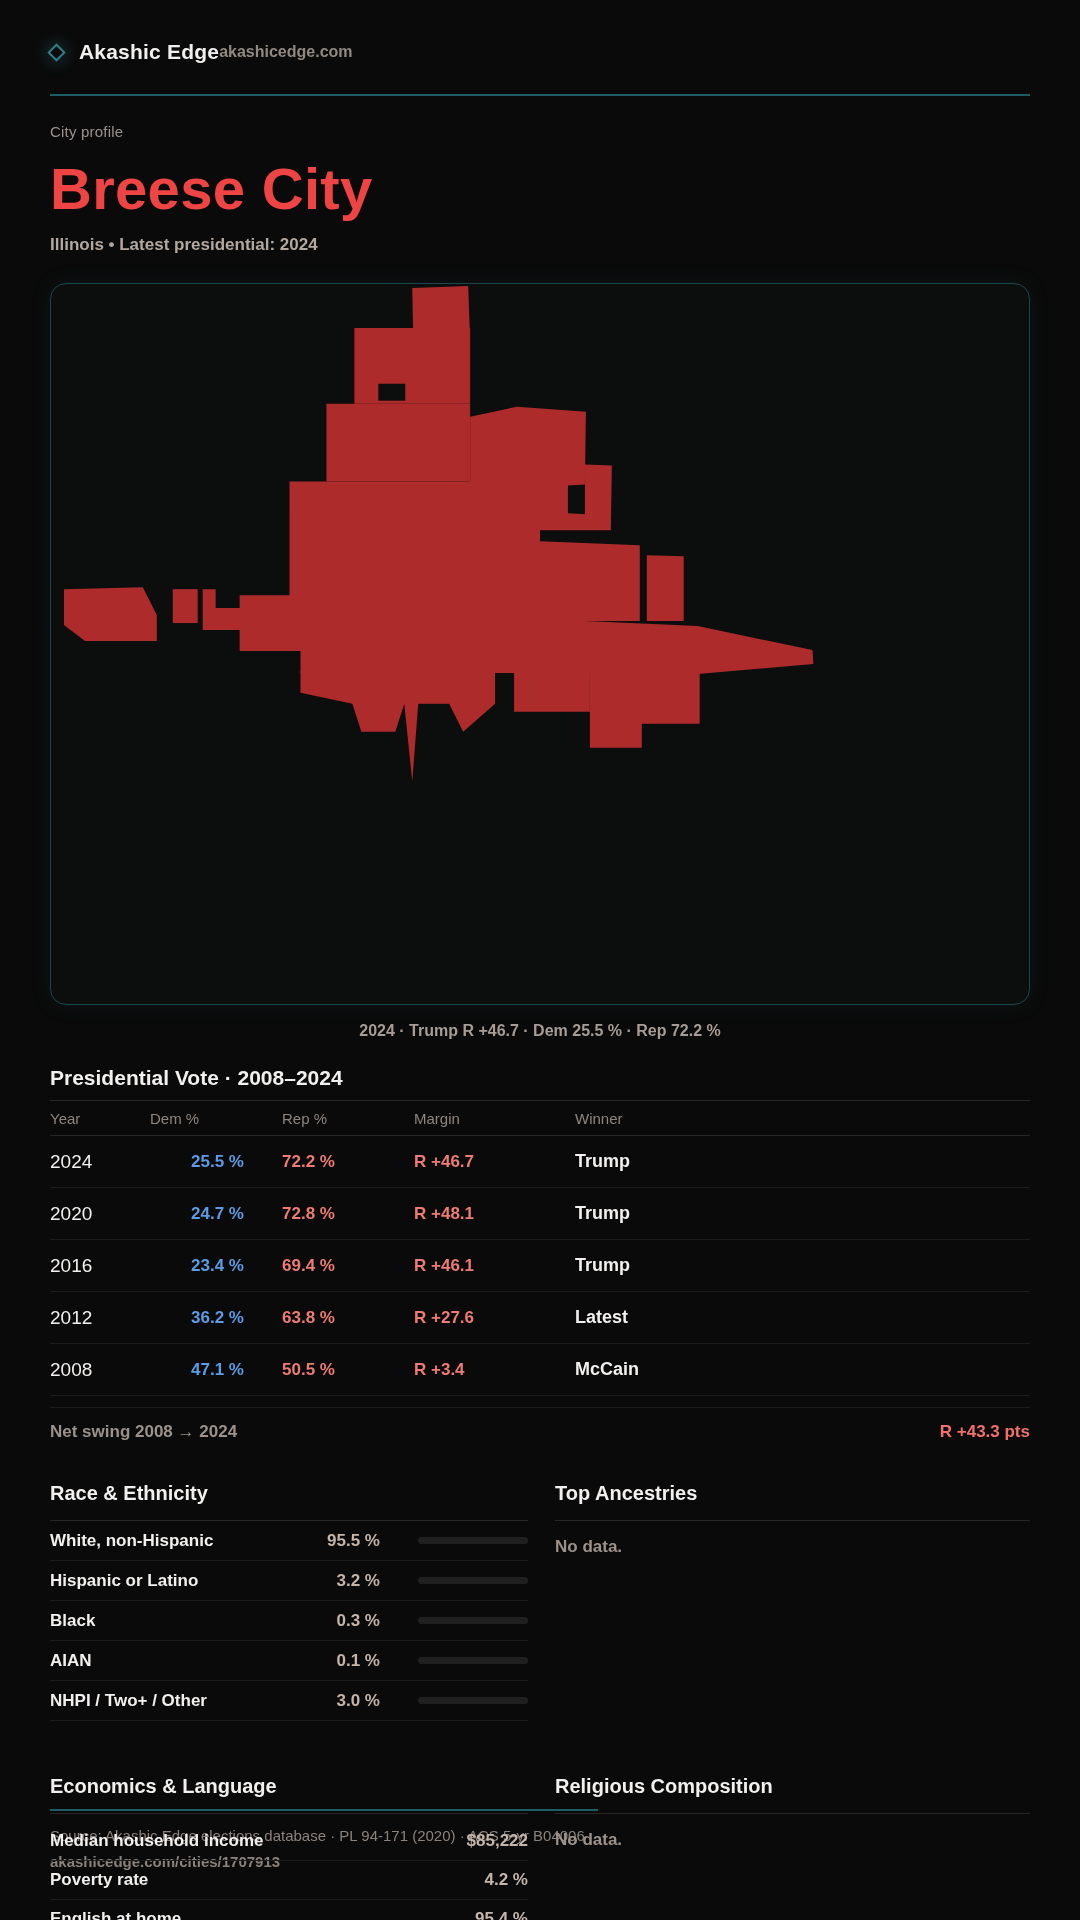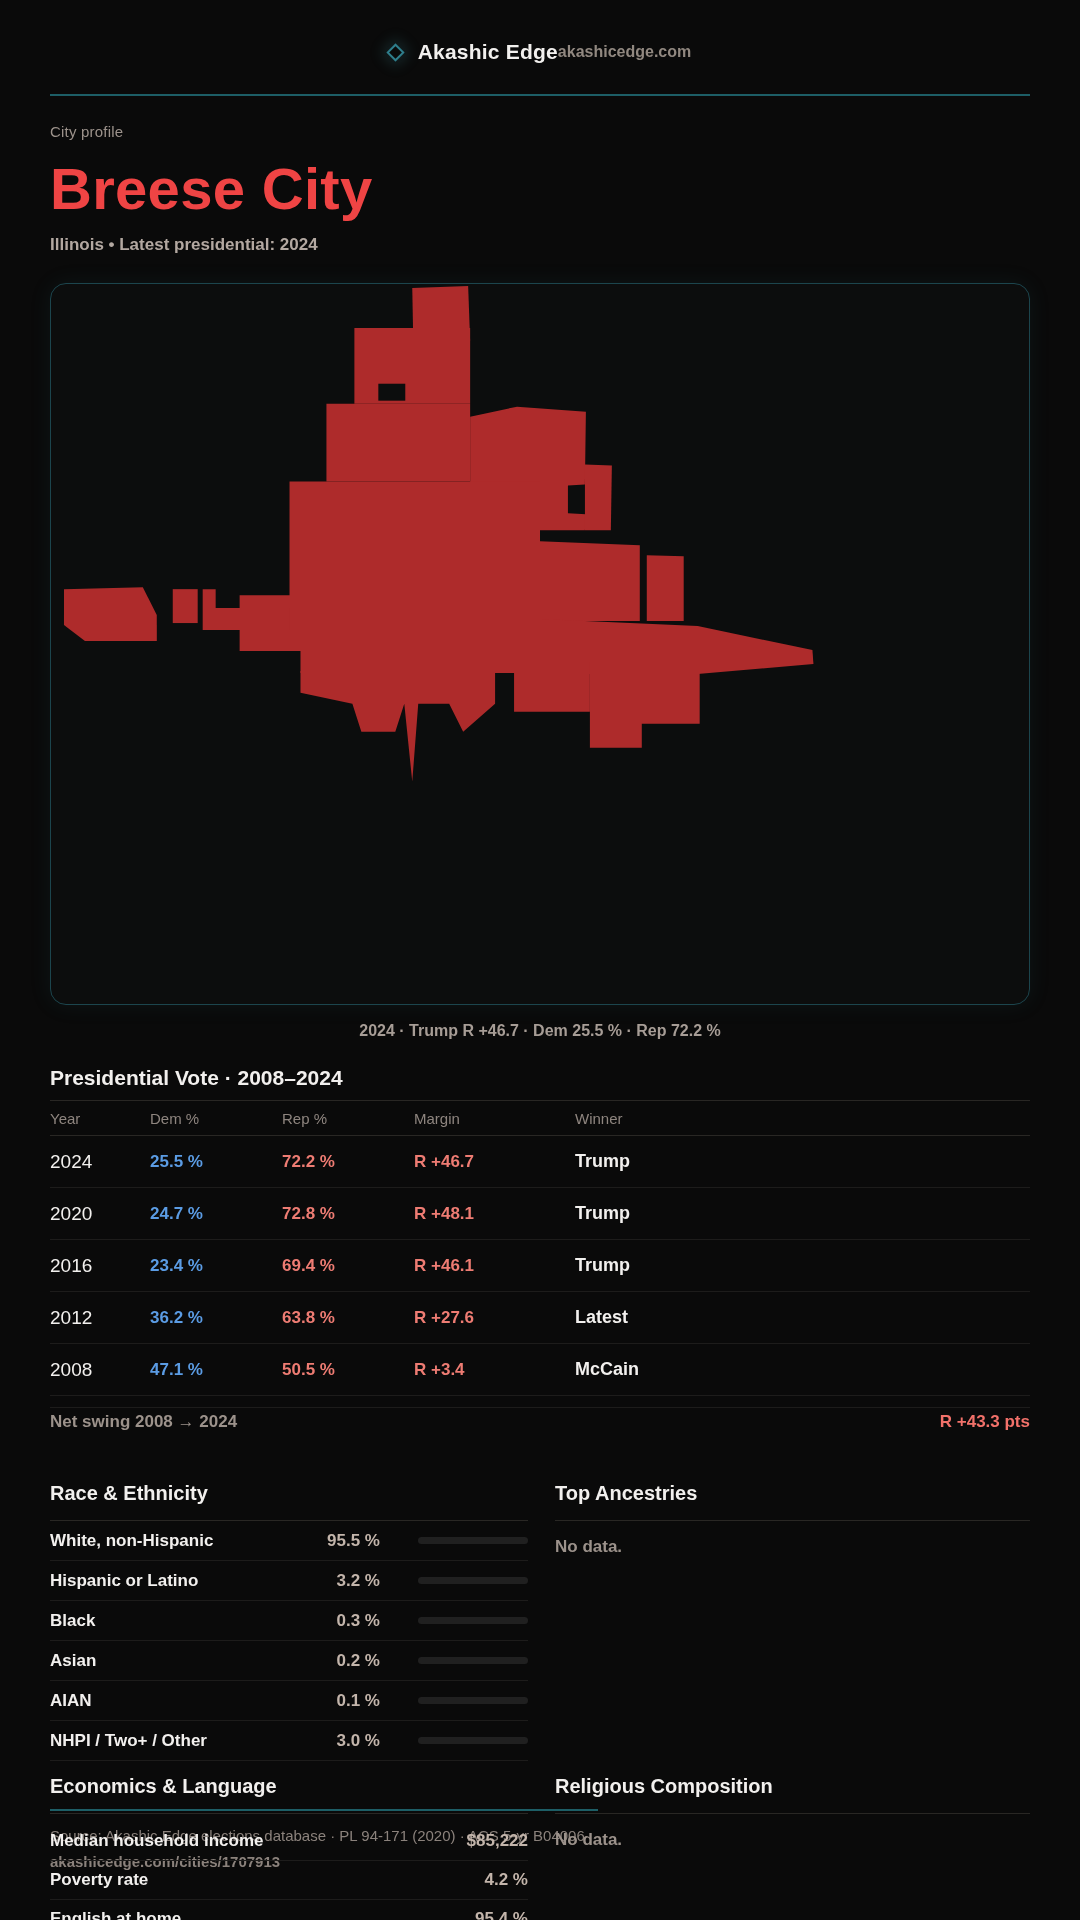--- a/index.html
+++ b/index.html
@@ -22,21 +22,21 @@
   }
   *{margin:0;padding:0;box-sizing:border-box;}
   html,body{background:var(--bg);}
   body{
     width:1080px;height:1920px;position:relative;overflow:hidden;
     font-family:"Liberation Sans","DejaVu Sans",sans-serif;
     color:var(--white);
   }
   .page{padding:0 50px;}
   
-  .site-header{padding-top:37px;display:flex;align-items:center;justify-content:center;height:67px;}
+  .site-header{padding-top:37px;display:flex;align-items:center;justify-content:flex-start;height:67px;}
   .brand{display:flex;align-items:center;gap:16px;}
   .diamond{width:13px;height:13px;border:2px solid #2f7e8c;transform:rotate(45deg);
     box-shadow:0 0 14px 4px rgba(62,141,150,.22);}
   .brand-name{font-size:21px;font-weight:700;letter-spacing:.2px;color:var(--white);}
   .brand-domain{font-size:16px;font-weight:600;color:#918playing88;color:#918880;}
   .rule-teal{border:none;height:2px;background:var(--teal);margin-top:27px;}
   
   .kicker{margin-top:27px;font-size:15px;color:var(--gray);letter-spacing:.2px;}
   .city-title{margin-top:21px;font-size:58px;line-height:56px;font-weight:700;letter-spacing:.3px;color:#ef4444;}
   .subtitle{margin-top:18px;font-size:17px;font-weight:600;color:var(--warm);}
@@ -45,25 +45,25 @@
     background:#0c0d0d;box-shadow:0 0 22px rgba(45,130,142,.10);overflow:hidden;}
   .map-panel svg{display:block;width:100%;height:100%;}
   .map-caption{margin-top:17px;text-align:center;font-size:16px;font-weight:600;color:#a79d96;}
   
   .vote-title{margin-top:26px;font-size:21px;font-weight:700;color:var(--white);}
   .vote-table{margin-top:10px;border-top:1px solid var(--section-line);}
   .vt-row{display:grid;grid-template-columns:100px 132px 132px 161px 1fr;align-items:center;}
   .vt-head{height:35px;border-bottom:1px solid var(--section-line);font-size:15px;color:#8e857f;}
   .vt-data{height:52px;border-bottom:1px solid var(--row-line);}
   .vt-year{font-size:19px;font-weight:400;color:var(--white);}
-  .vt-dem{font-size:17px;font-weight:700;color:var(--blue);}
+  .vt-dem{font-size:17px;font-weight:700;color:var(--blue);margin-left:41px;}
   .vt-rep{font-size:17px;font-weight:700;color:var(--salmon);}
   .vt-margin{font-size:17px;font-weight:700;color:var(--salmon);}
   .vt-winner{font-size:18px;font-weight:700;color:var(--white);}
-  .netswing{margin-top:11px;border-top:1px solid var(--row-line);padding-top:4px;
+  .netswing{margin-top:11px;border-top:1px solid var(--row-line);padding-top:14px;
     display:flex;justify-content:space-between;align-items:center;}
   .netswing-label{font-size:17px;font-weight:600;color:var(--gray);}
   .netswing-value{font-size:17px;font-weight:700;color:var(--salmon-bright);}
   
   .grid2{position:absolute;left:50px;width:980px;display:grid;grid-template-columns:478px 475px;column-gap:27px;}
   .grid-race{top:1482px;}
   .grid-bottom{top:1775px;}
   .section-title{font-size:20px;font-weight:700;color:var(--white);}
   .section-rule{border:none;height:1px;background:var(--section-line);margin-top:15px;}
   .stat-row{height:40px;display:flex;align-items:center;border-bottom:1px solid var(--row-line);}
@@ -203,25 +203,20 @@
       <span class="stat-label">Hispanic or Latino</span>
       <span class="stat-value">3.2 %</span>
       <span class="bar"><span class="bar-fill" style="width: 3.2%;"></span></span>
     </div>
     <div class="stat-row">
       <span class="stat-label">Black</span>
       <span class="stat-value">0.3 %</span>
       <span class="bar"><span class="bar-fill" style="width: 0.3%;"></span></span>
     </div>
     <div class="stat-row">
-      <span class="stat-label">Asian</span>
-      <span class="stat-value">0.2 %</span>
-      <span class="bar"><span class="bar-fill" style="width: 0.2%;"></span></span>
-    </div>
-    <div class="stat-row">
       <span class="stat-label">AIAN</span>
       <span class="stat-value">0.1 %</span>
       <span class="bar"><span class="bar-fill" style="width: 0.1%;"></span></span>
     </div>
     <div class="stat-row">
       <span class="stat-label">NHPI / Two+ / Other</span>
       <span class="stat-value">3.0 %</span>
       <span class="bar"><span class="bar-fill" style="width: 3%;"></span></span>
     </div>
   </div>

